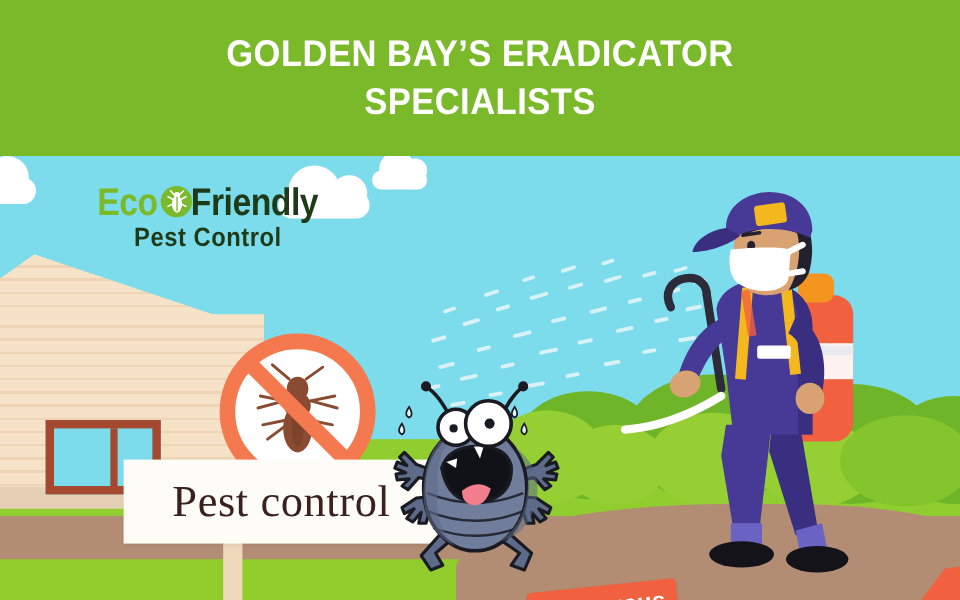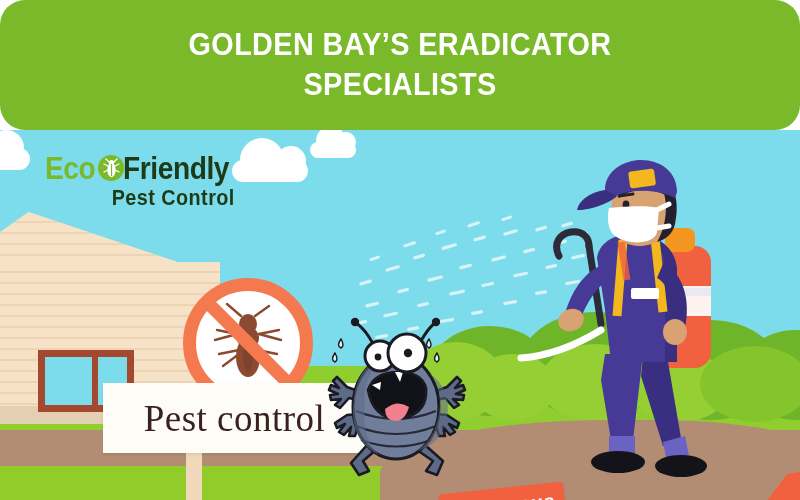--- a/index.html
+++ b/index.html
@@ -24,21 +24,20 @@
   .header-banner {
     position: absolute;
     left: 0; top: 0;
     width: 800px;
     height: 130px;
     background: #7ab929;
     display: flex;
     align-items: center;
     justify-content: center;
     z-index: 40;
-    border-radius: 25px;
   }
   .header-title {
     width: 560px;
     text-align: center;
     color: #ffffff;
     font-family: "Liberation Sans", sans-serif;
     font-weight: bold;
     font-size: 31px;
     line-height: 1.28;
     letter-spacing: 0.4px;
@@ -286,20 +285,21 @@
   
   .logo {
     position: absolute;
     left: 45px; top: 22px;
     z-index: 30;
   }
   .logo-line1 {
     display: flex;
     align-items: center;
     line-height: 1;
+    margin-left: 36px;
   }
   .logo-eco {
     font-family: "Liberation Sans", sans-serif;
     font-weight: bold;
     font-size: 32px;
     color: #7ab929;
     transform: scaleX(0.88);
     transform-origin: left center;
     letter-spacing: -0.5px;
   }

